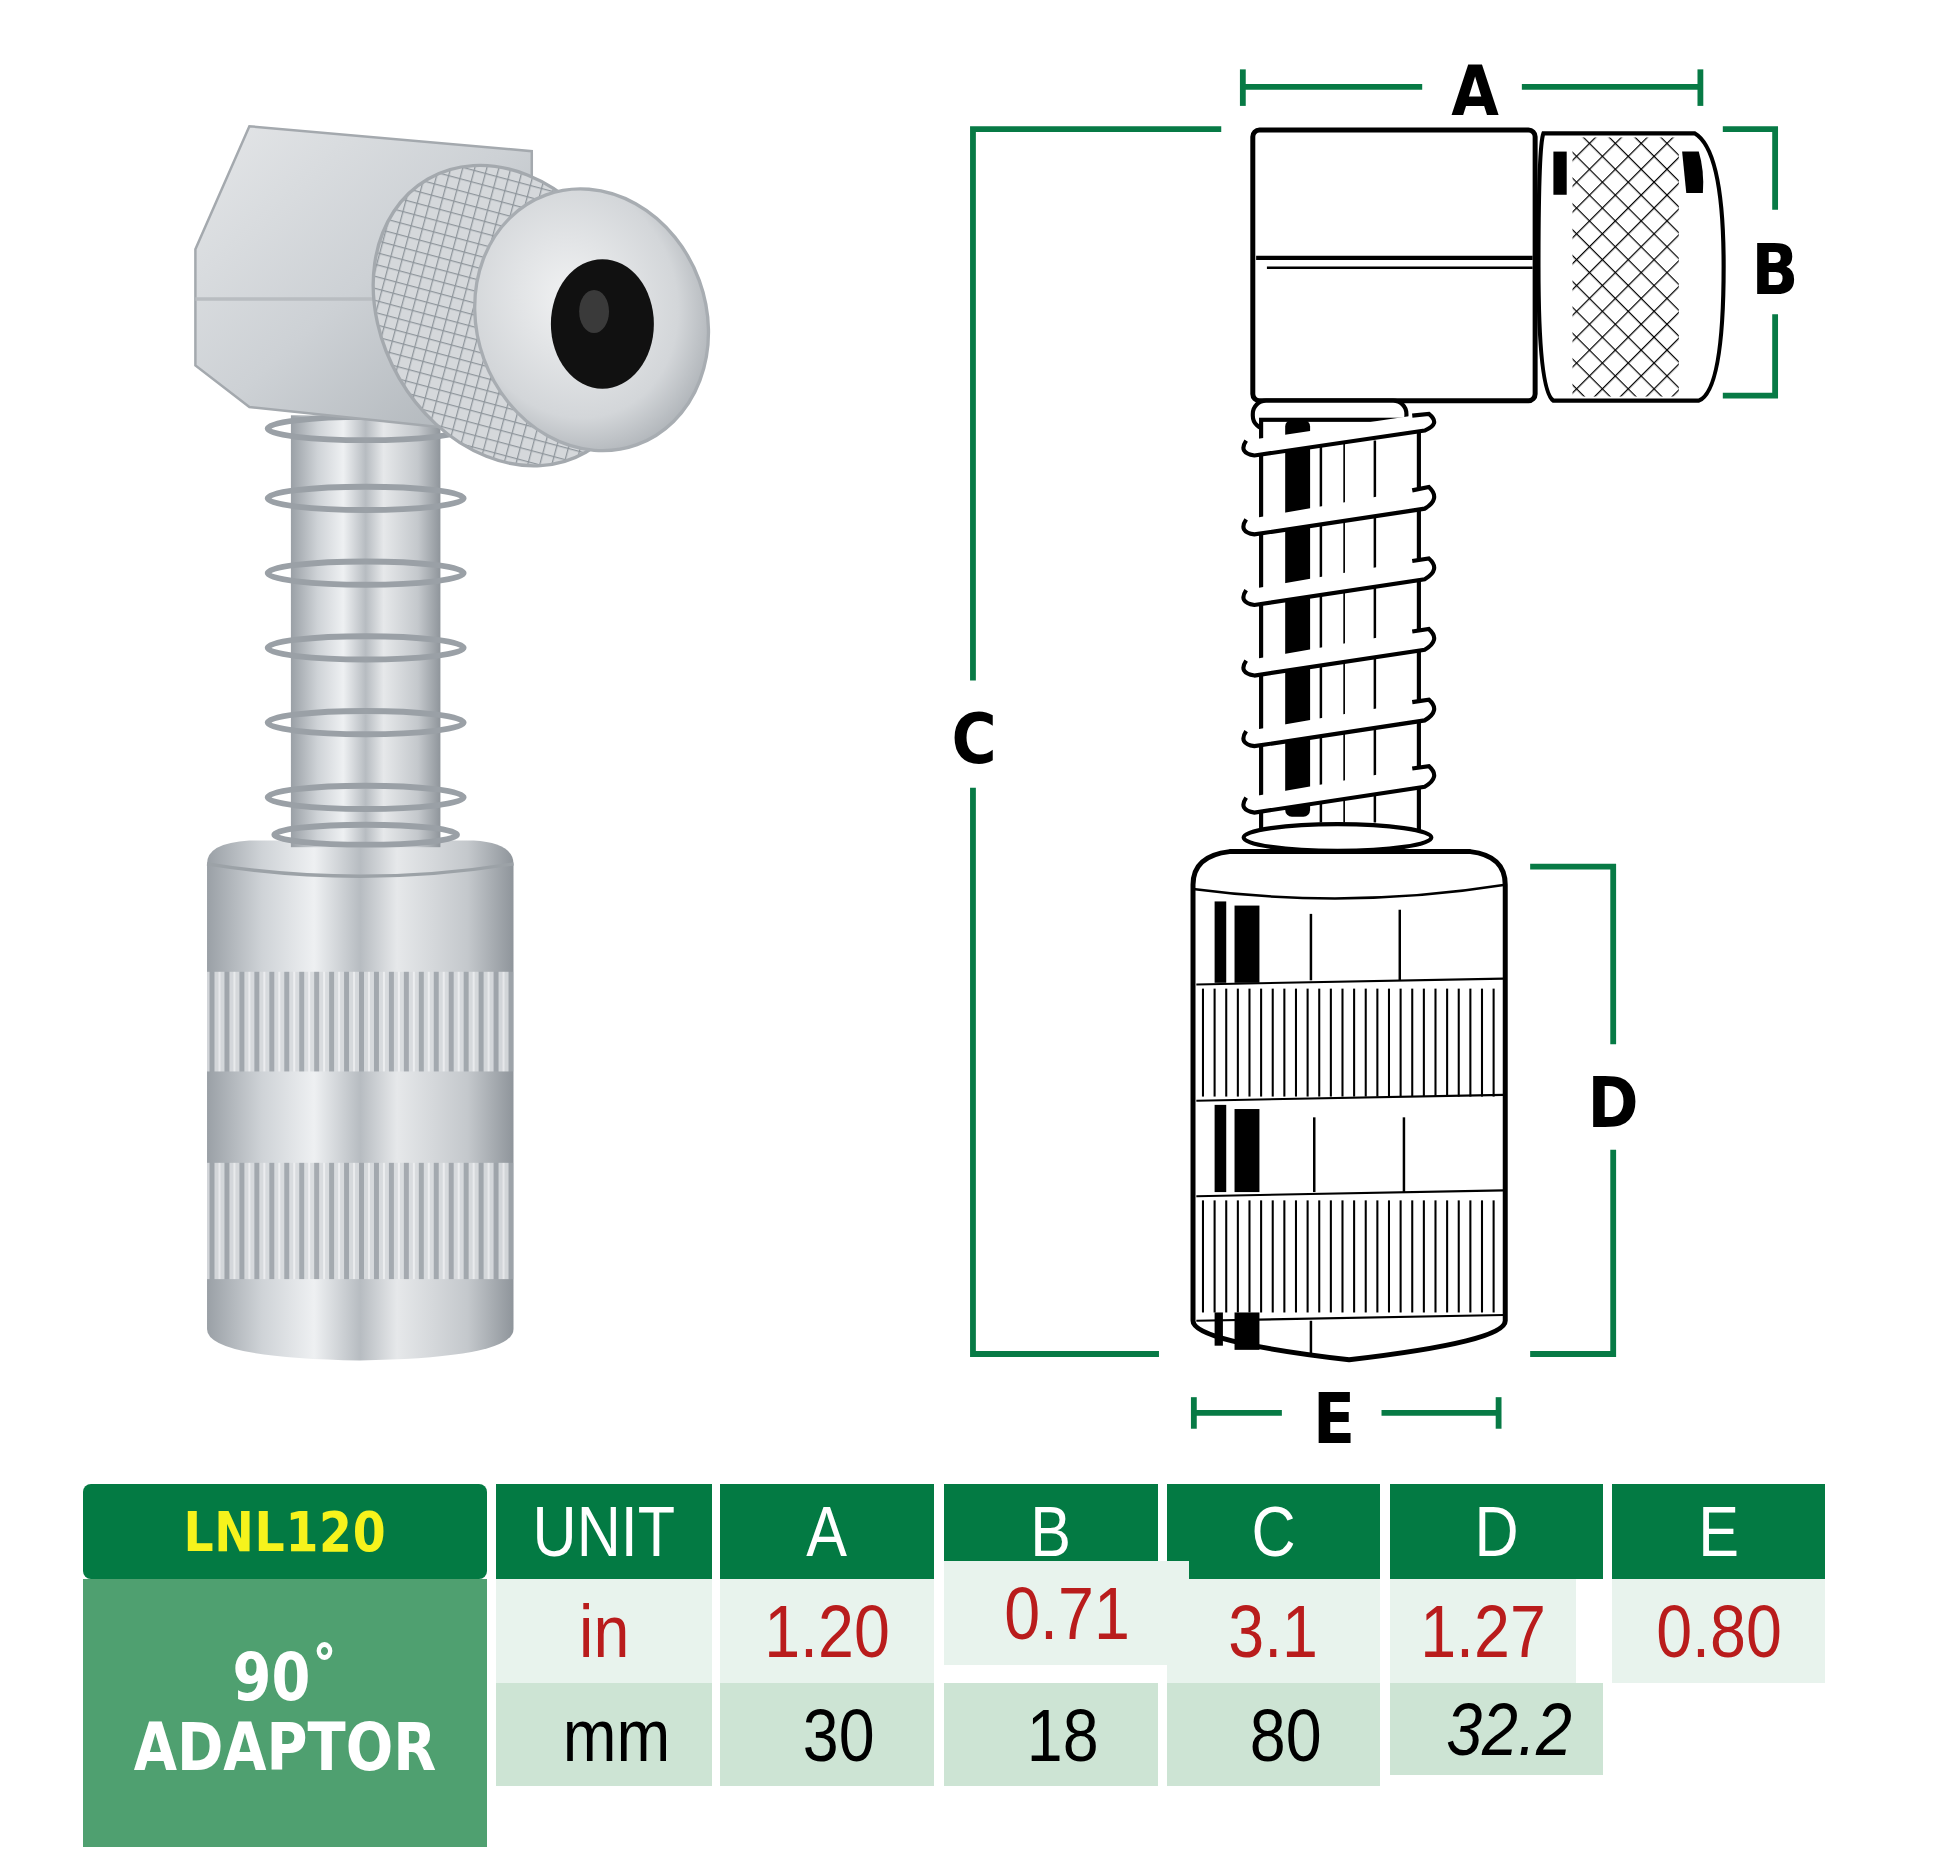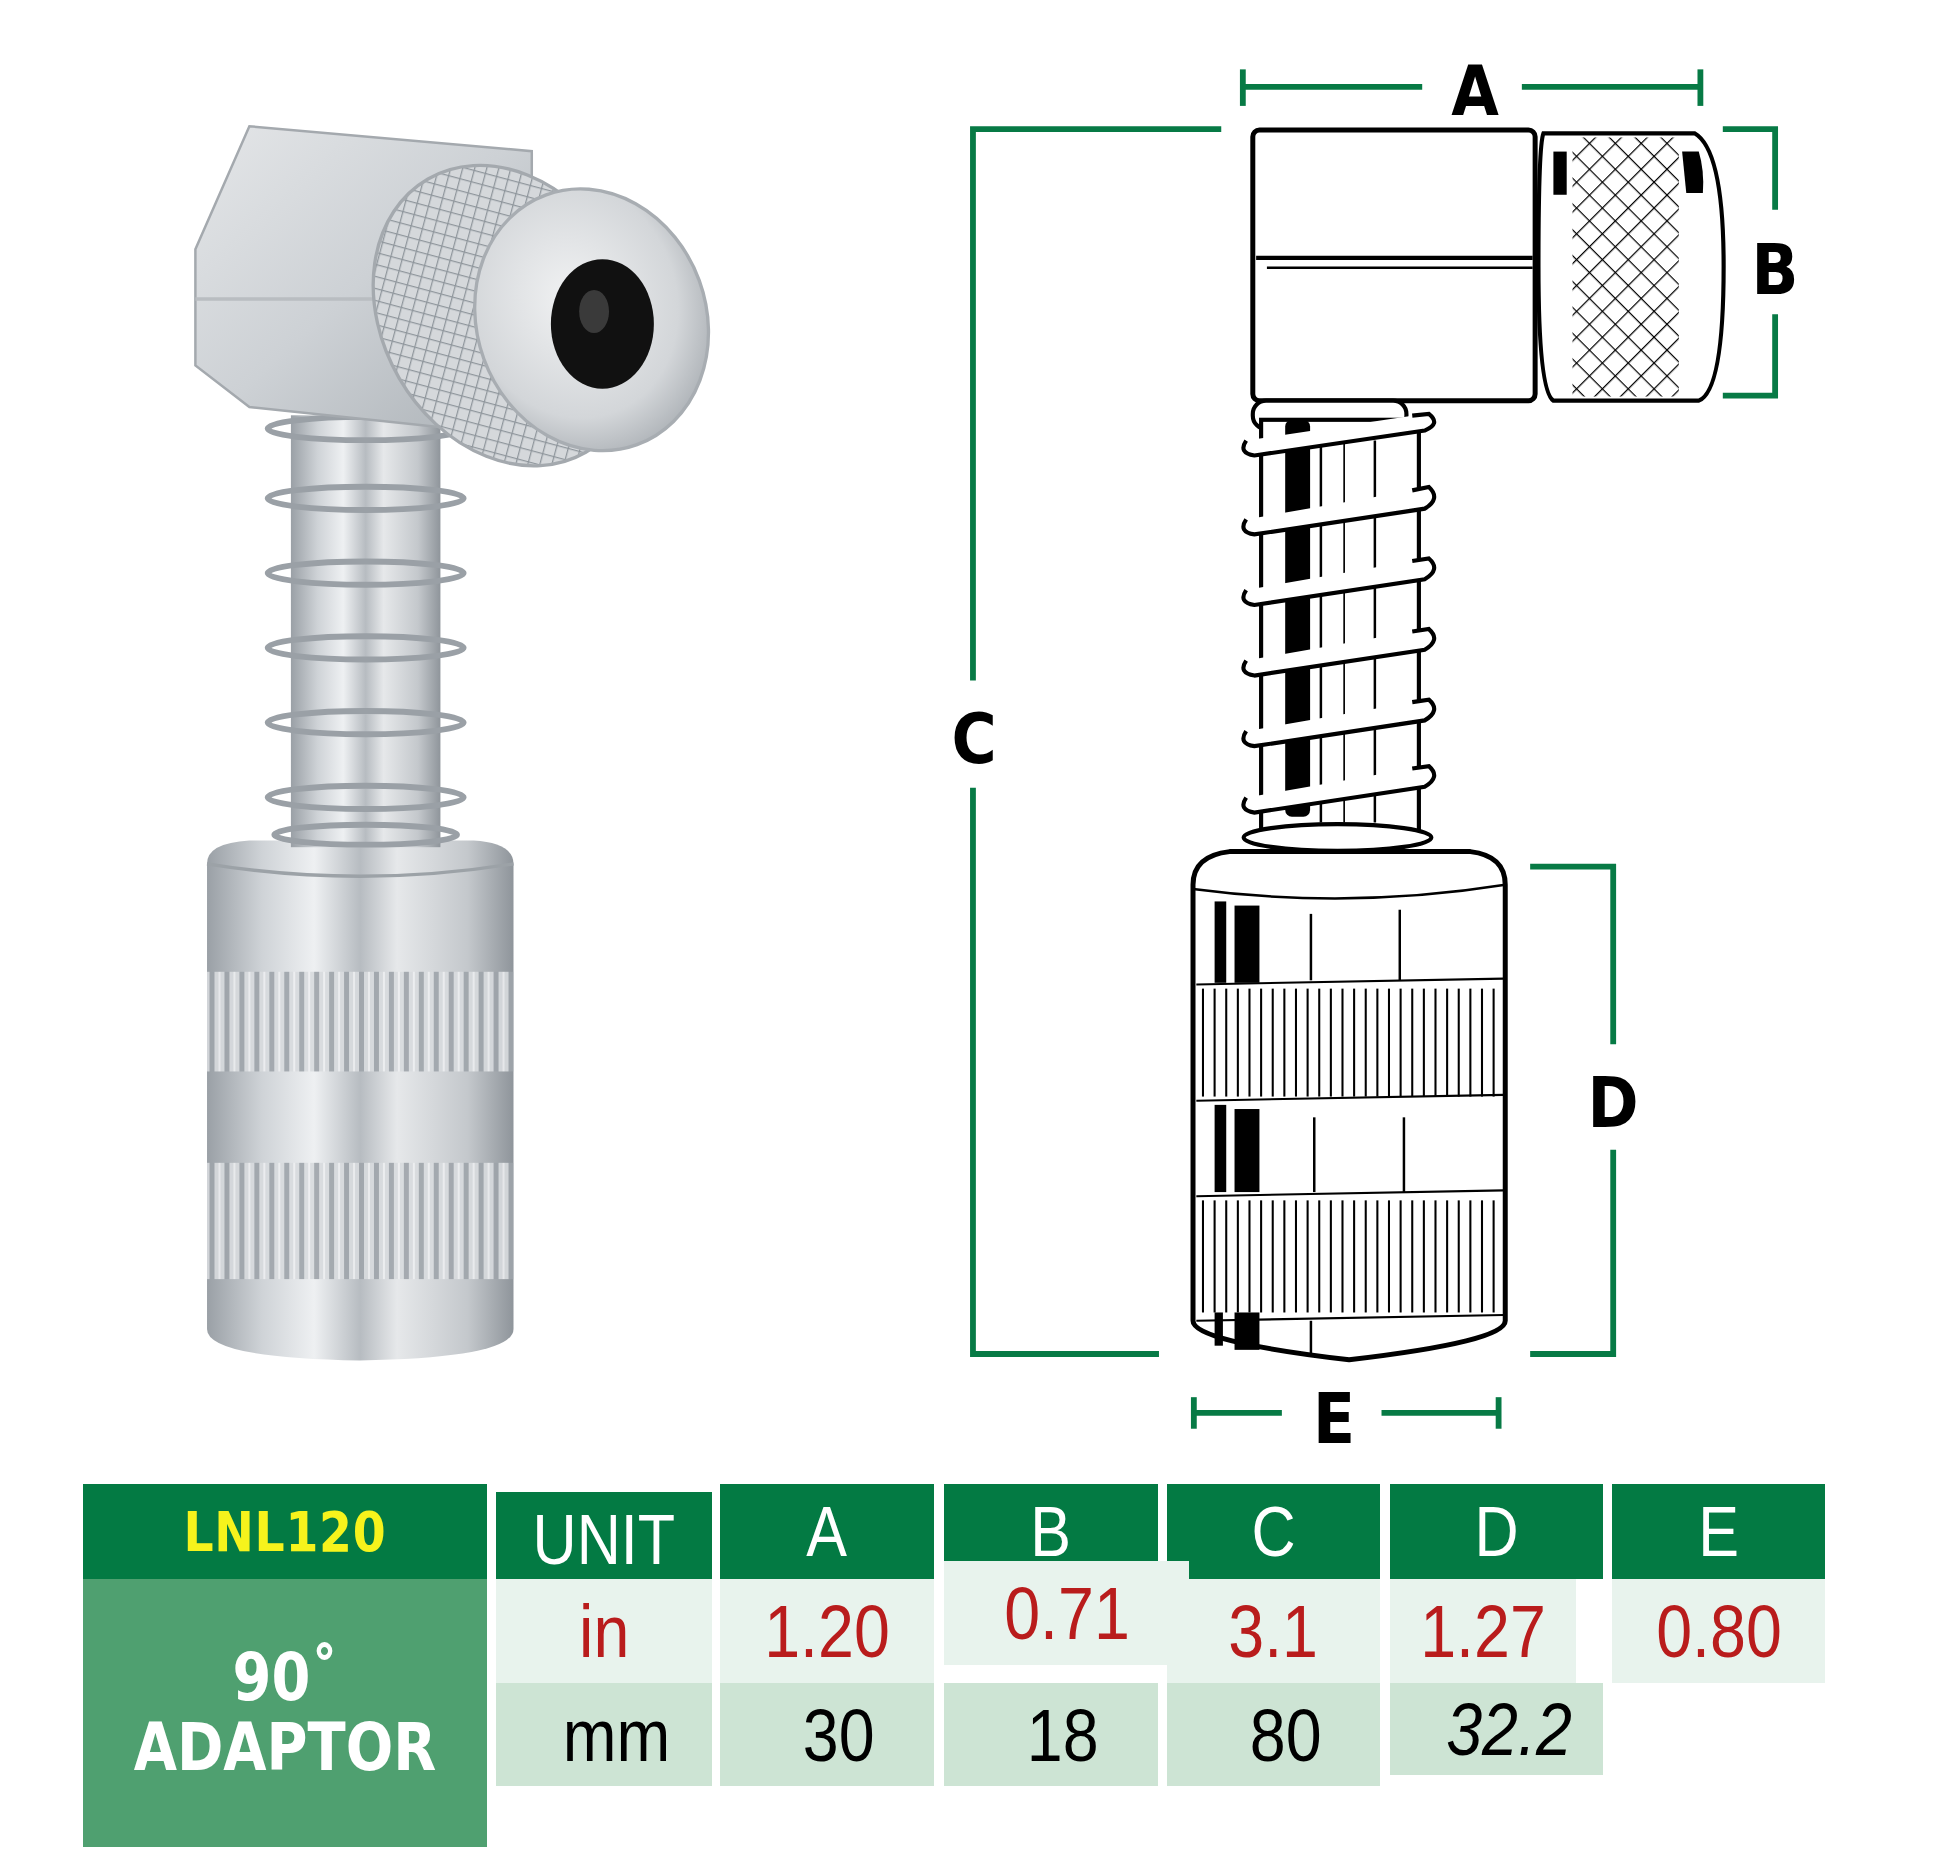--- a/index.html
+++ b/index.html
@@ -7,21 +7,21 @@
   .abs { position: absolute; }
   svg.layer { position: absolute; left: 0; top: 0; }
   .dim-label { position: absolute; font-family: "DejaVu Sans", sans-serif; font-weight: bold; color: #000; font-size: 70px; line-height: 1; transform: translate(-50%, -50%); transform-origin: center; }
   .dim-label.narrow { transform: translate(-50%, -50%) scaleX(0.88); }
 
   
   .spec-table { position: absolute; left: 83px; top: 1484px; width: 1743px; height: 302px; }
   .cell { position: absolute; display: flex; align-items: center; justify-content: center; box-sizing: border-box; text-align: center; }
   .hdr { background: #037a43; color: #ffffff; font-family: "Liberation Sans", sans-serif; font-size: 71px; }
   .hdr span { display: inline-block; transform: scaleX(0.86); }
-  .model { background: #037a43; color: #f6f31c; font-family: "DejaVu Sans", sans-serif; font-weight: bold; font-size: 55px; }
+  .model { background: #037a43; color: #f6f31c; font-family: "DejaVu Sans", sans-serif; font-weight: bold; font-size: 55px; border-radius: 8px; }
   .model span { display: inline-block; transform: scaleX(0.86); letter-spacing: 0.8px; }
   .prod { background: #4fa070; color: #ffffff; font-family: "DejaVu Sans", sans-serif; font-weight: bold; font-size: 65px; line-height: 1.08; flex-direction: column; }
   .prod span { display: block; transform: scaleX(0.86); }
   .r1 { background: #e8f3ed; color: #b91c1c; font-size: 75px; }
   .r2 { background: #cde4d4; color: #000; font-size: 75px; padding-left: 24px; }
   .r1 span, .r2 span { display: inline-block; transform: scaleX(0.86); }
 </style>
 </head>
 <body>
 
@@ -262,21 +262,21 @@
 
   <div class="cell model" style="left:0;top:0;width:404px;height:95px;">
     <span>LNL120</span>
   </div>
 
   <div class="cell prod" style="left:0;top:95px;width:404px;height:268px;">
     <span>90˚</span>
     <span>ADAPTOR</span>
   </div>
 
-  <div class="cell hdr" style="left:413px;top:8px;width:216px;height:95px;">
+  <div class="cell hdr" style="left:413px;top:0;width:216px;height:95px;">
       <span>UNIT</span>
     </div>
   <div class="cell hdr" style="left:637px;top:0;width:214px;height:95px;">
       <span>A</span>
     </div>
   <div class="cell hdr" style="left:861px;top:0;width:214px;height:95px;">
       <span>B</span>
     </div>
   <div class="cell hdr" style="left:1084px;top:0;width:213px;height:95px;">
       <span>C</span>

